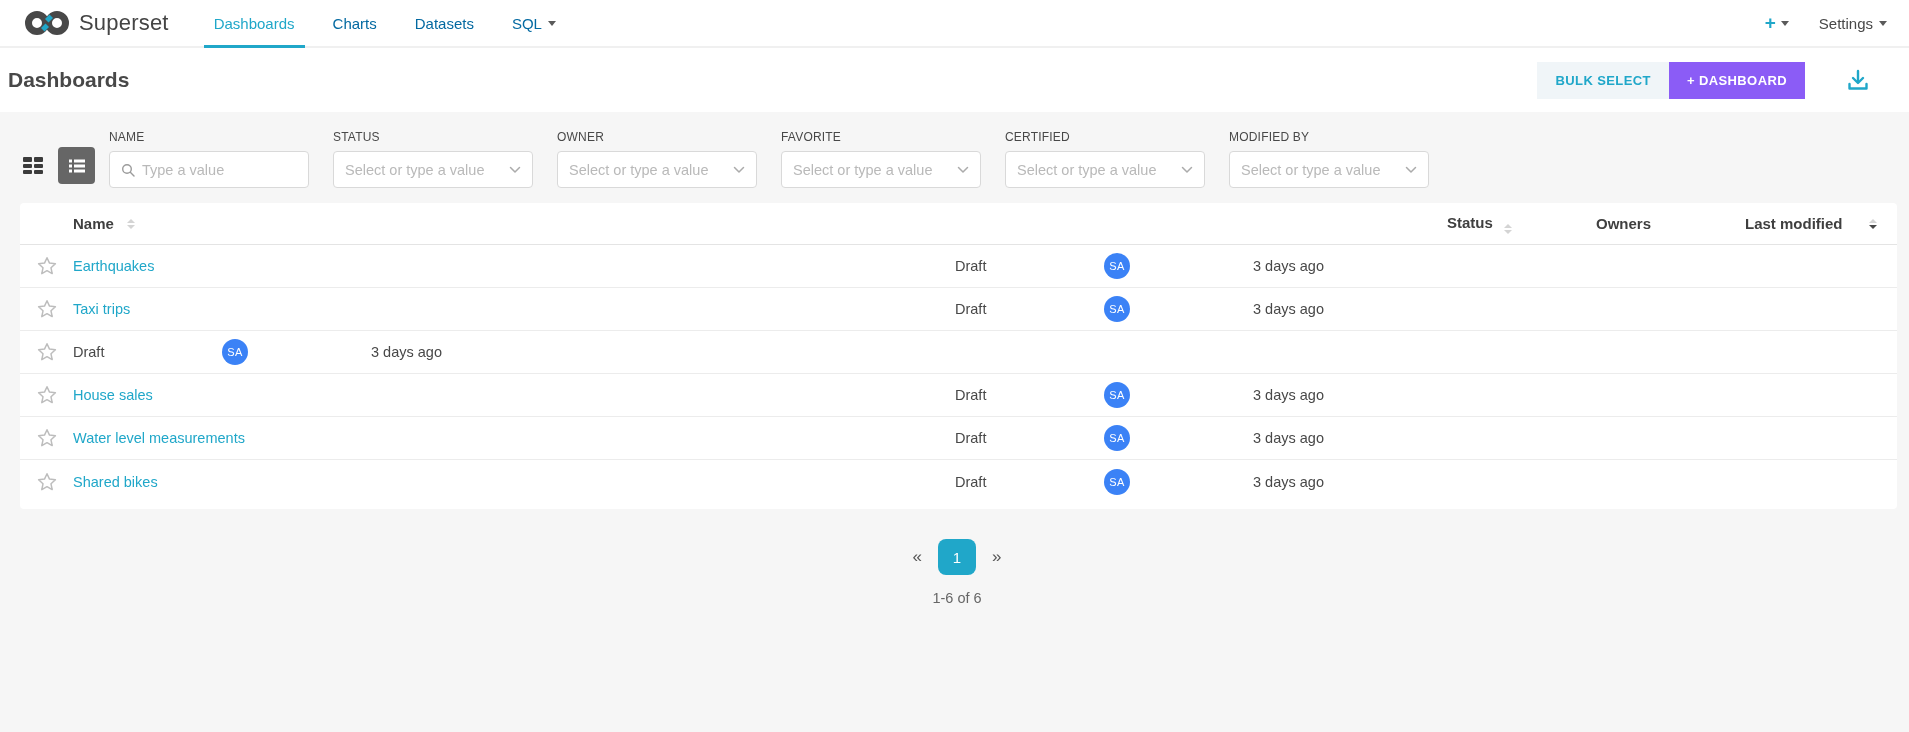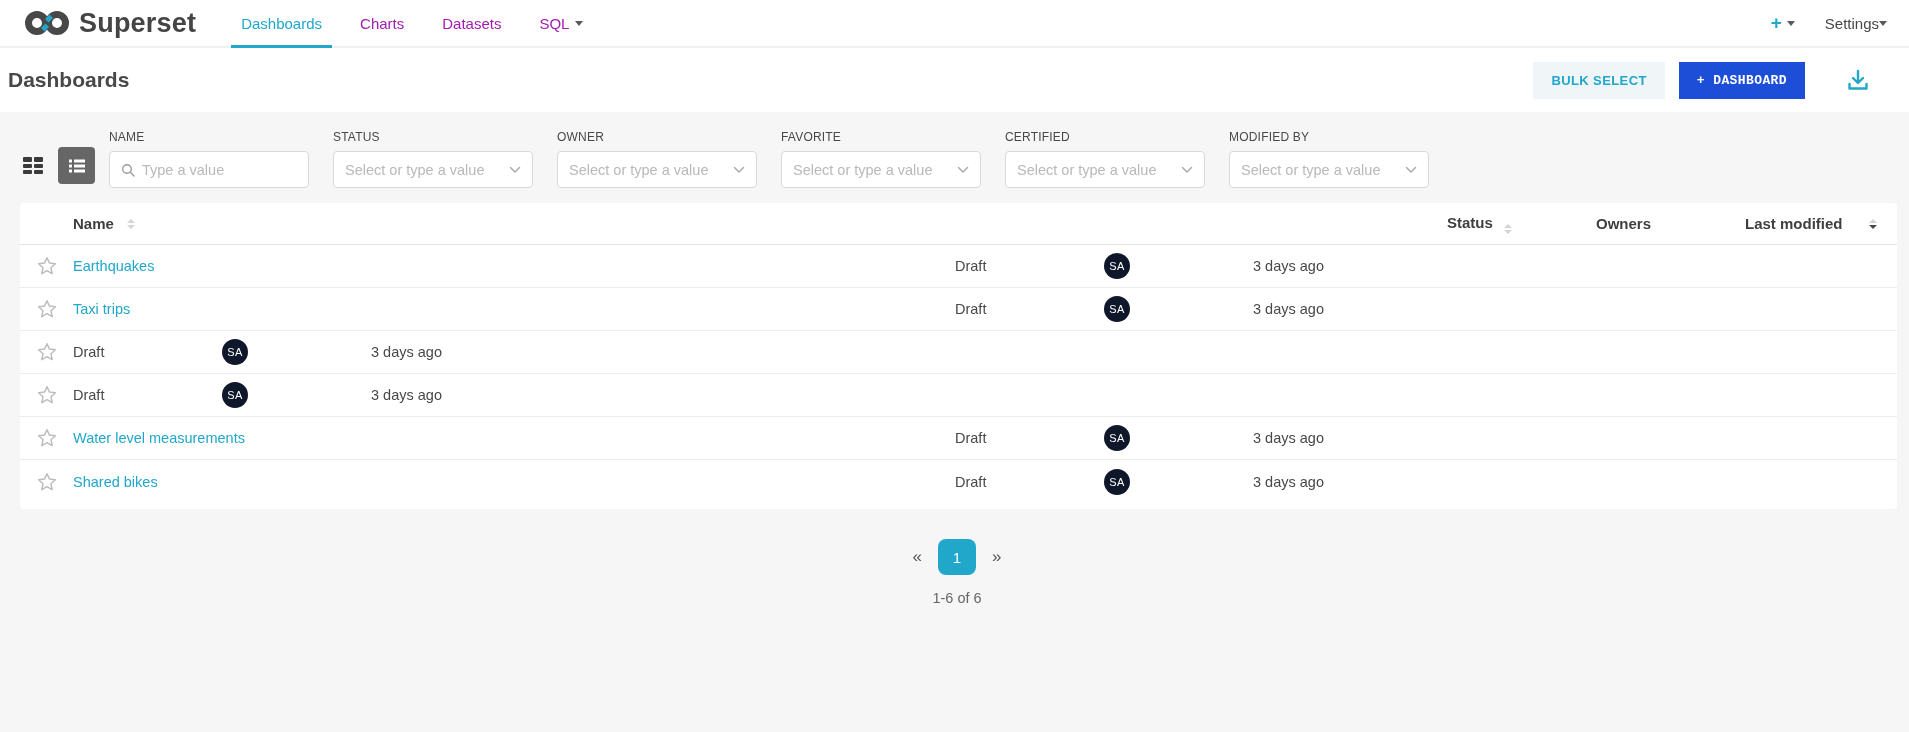--- a/index.html
+++ b/index.html
@@ -20,33 +20,33 @@
     align-items: stretch;
     position: relative;
   }
   .brand {
     display: flex;
     align-items: center;
     gap: 9px;
     padding: 0 26px 0 24px;
   }
   .brand-name {
-    font-size: 27px;
-    font-weight: bold;
+    font-size: 22px;
+    font-weight: normal;
     color: #444444;
     letter-spacing: 0.2px;
   }
   .nav-items { display: flex; align-items: stretch; }
   .nav-item {
     display: flex;
     align-items: center;
     gap: 6px;
     padding: 0 19px;
     font-size: 15px;
-    color: #a21caf;
+    color: #0369a1;
     cursor: pointer;
     position: relative;
   }
   .nav-item.active { color: #20A7C9; }
   .nav-item.active::after {
     content: "";
     position: absolute;
     left: 9px; right: 9px; bottom: -2px;
     height: 3px;
     background: #20A7C9;
@@ -56,21 +56,21 @@
     right: 22px; top: 0; bottom: 0;
     display: flex;
     align-items: center;
     gap: 30px;
   }
   .nav-plus {
     display: flex; align-items: center; gap: 5px;
     color: #20A7C9; font-size: 19px; font-weight: bold; cursor: pointer;
   }
   .nav-settings {
-    display: flex; align-items: center; gap: 0;
+    display: flex; align-items: center; gap: 6px;
     font-size: 15px; color: #484848; cursor: pointer;
   }
   .caret {
     width: 0; height: 0;
     border-left: 4px solid transparent;
     border-right: 4px solid transparent;
     border-top: 5px solid #5a5a5a;
     display: inline-block;
   }
 
@@ -92,21 +92,21 @@
     border: none;
     border-radius: 0;
     font-family: "Liberation Sans", sans-serif;
     font-size: 13px;
     font-weight: bold;
     letter-spacing: 0.4px;
     padding: 11px 18px;
     cursor: pointer;
   }
   .btn-secondary { background: #F0F5F8; color: #20A7C9; }
-  .btn-primary { background: #1d4ed8; color: #FFFFFF; margin-left: 14px; font-family: Liberation Mono, monospace; }
+  .btn-primary { background: #8b5cf6; color: #FFFFFF; margin-left: 0; }
   .export-btn {
     margin-left: 40px;
     margin-right: 14px;
     background: none; border: none; cursor: pointer;
     display: flex; align-items: center;
   }
 
   
   .content { padding: 18px 12px 0 17px; }
   .filter-bar { display: flex; align-items: flex-end; }
@@ -168,21 +168,21 @@
   .c-name { flex: 1; min-width: 0; display: flex; align-items: center; gap: 6px; }
   .c-status { width: 149px; flex: none; }
   .c-owners { width: 149px; flex: none; display: flex; }
   .c-modified { width: 152px; flex: none; display: flex; align-items: center; gap: 19px; }
   .c-actions { width: 492px; flex: none; }
   .row-link { color: #20A7C9; text-decoration: none; cursor: pointer; }
   .star-btn { background: none; border: none; cursor: pointer; display: flex; padding: 2px; }
   .avatar {
     width: 26px; height: 26px;
     border-radius: 50%;
-    background: #0f172a;
+    background: #3b82f6;
     color: #FFFFFF;
     font-size: 11px;
     display: flex; align-items: center; justify-content: center;
     letter-spacing: 0.4px;
   }
   .sort-icon { display: inline-flex; flex-direction: column; gap: 2px; margin-left: 7px; }
   .sort-icon .up {
     width: 0; height: 0;
     border-left: 4px solid transparent; border-right: 4px solid transparent;
     border-bottom: 4px solid #D4D4D4;
@@ -453,20 +453,23 @@
     </div>
 
     <div class="trow tbody-row">
       <div class="c-star">
         <button class="star-btn">
           <svg width="20" height="20" viewBox="0 0 20 20" fill="none">
               <polygon points="10,1.8 12.5,7.1 18.4,7.8 14,11.8 15.2,17.6 10,14.7 4.8,17.6 6,11.8 1.6,7.8 7.5,7.1" stroke="#BDBDBD" stroke-width="1.5" stroke-linejoin="round"></polygon>
             </svg>
         </button>
       </div>
+      <div class="c-name">
+          <a class="row-link">House sales</a>
+        </div>
       <div class="c-status">Draft</div>
       <div class="c-owners">
           <span class="avatar">SA</span>
         </div>
       <div class="c-modified">3 days ago</div>
       <div class="c-actions"></div>
     </div>
 
     <div class="trow tbody-row">
       <div class="c-star">

